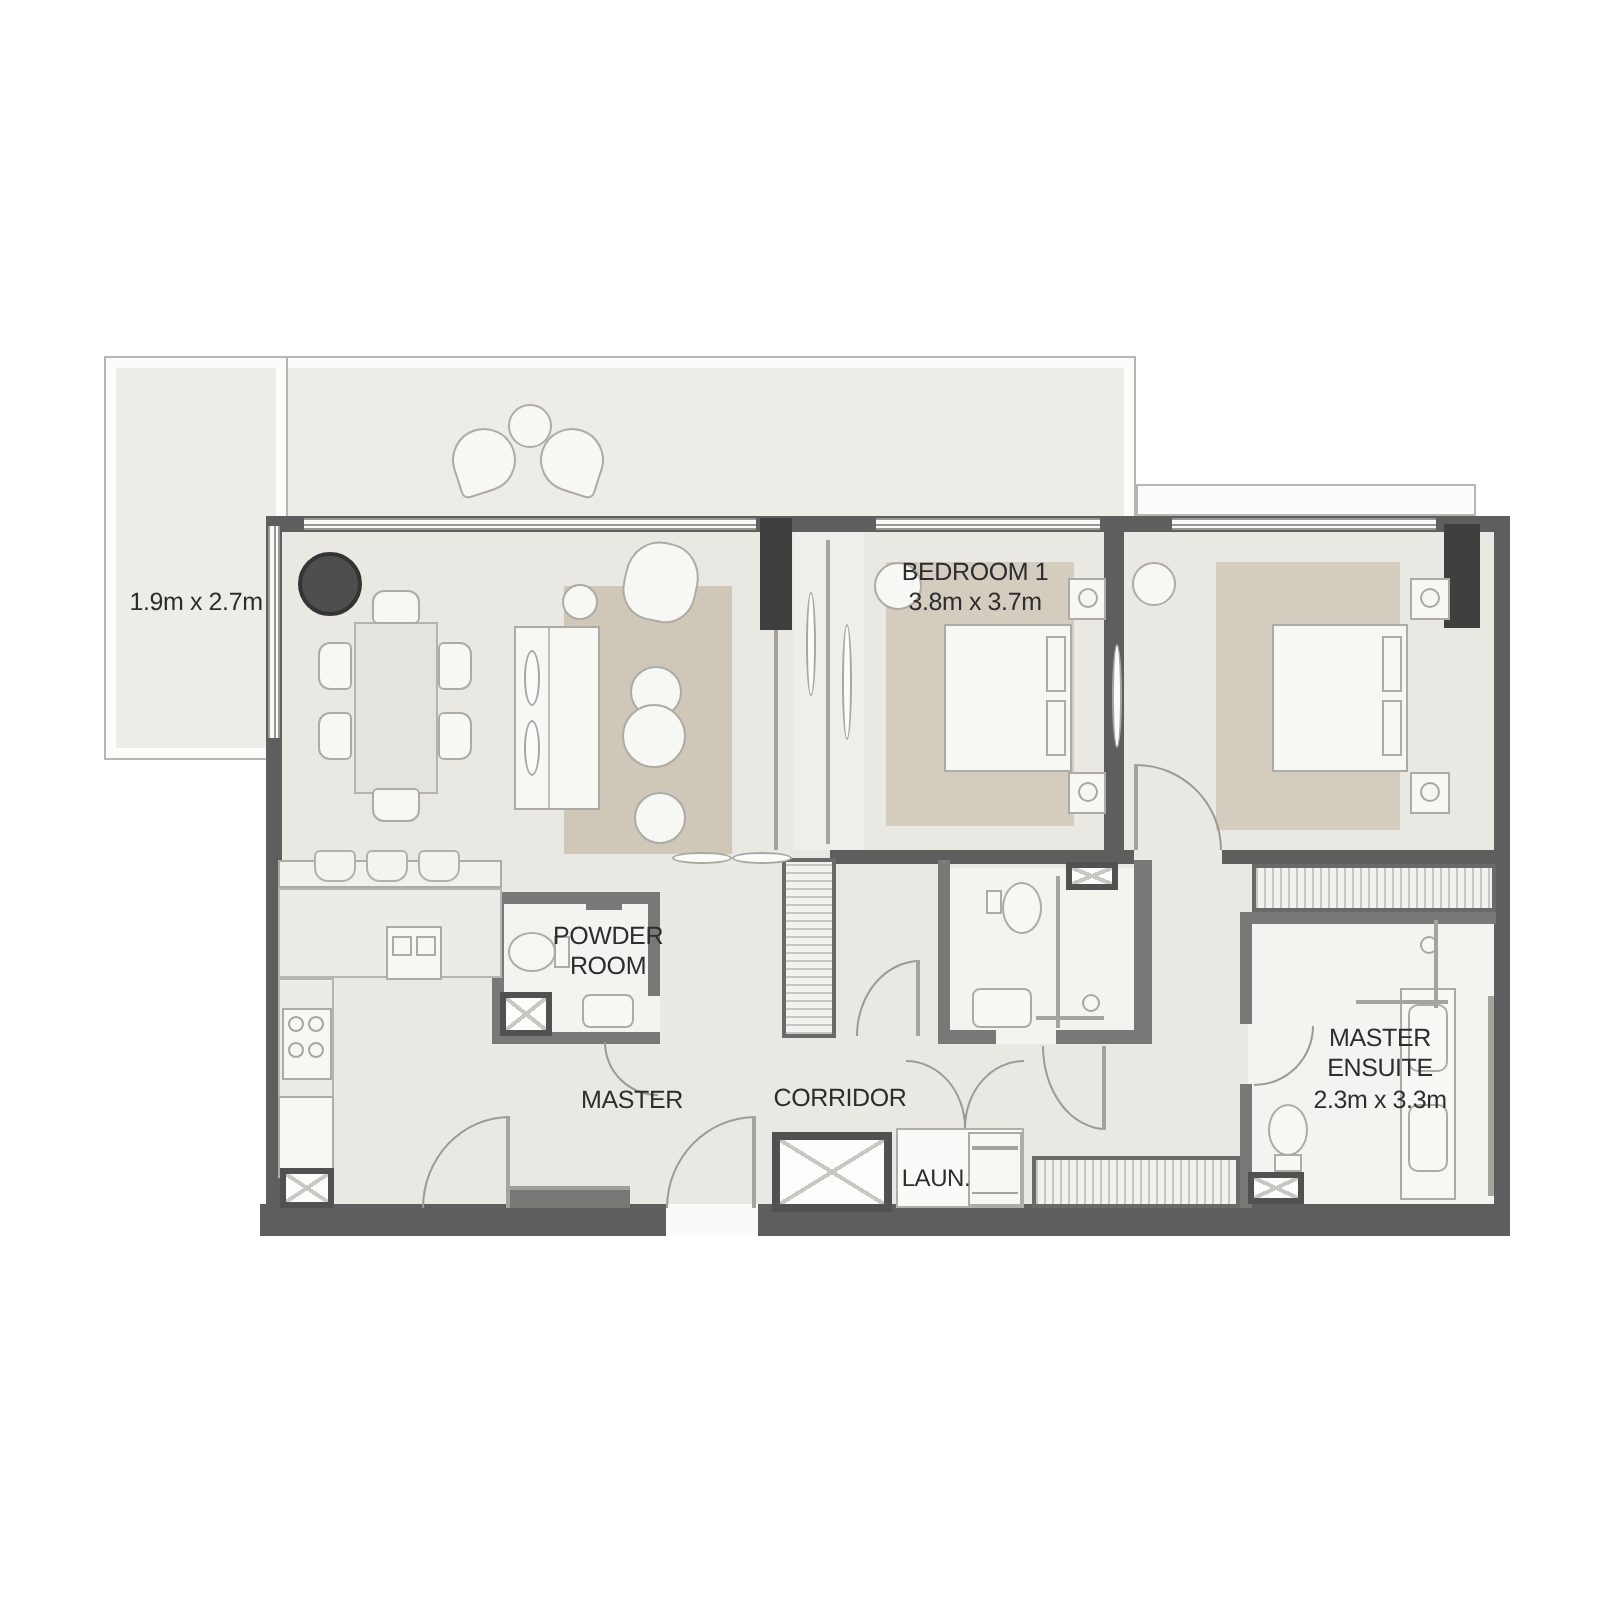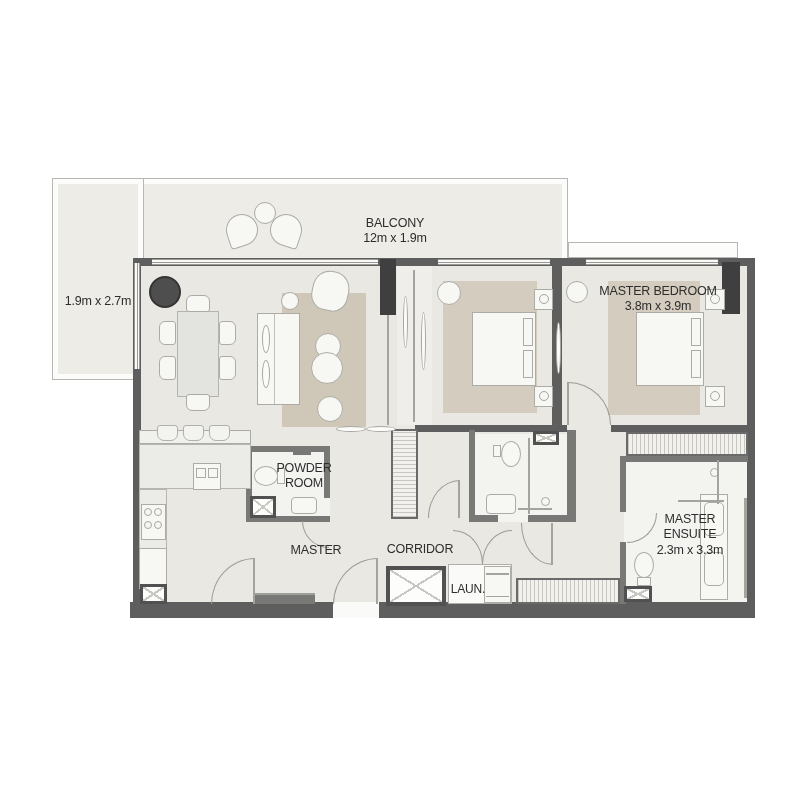--- a/index.html
+++ b/index.html
@@ -198,30 +198,26 @@
   <div class="e furn" style="left:257px;top:313px;width:43px;height:92px"></div>
   <div class="e" style="left:274px;top:314px;width:1px;height:90px;background:#c0beb9"></div>
   <div class="e lens" style="left:262px;top:325px;width:8px;height:28px"></div>
   <div class="e lens" style="left:262px;top:360px;width:8px;height:28px"></div>
   <div class="e furn" style="left:312px;top:271px;width:37px;height:40px;border-radius:45% 45% 40% 40%;transform:rotate(12deg)"></div>
   <div class="e furn circ" style="left:315px;top:333px;width:26px;height:26px"></div>
   <div class="e furn circ" style="left:311px;top:352px;width:32px;height:32px"></div>
   <div class="e furn circ" style="left:317px;top:396px;width:26px;height:26px"></div>
   <div class="e furn circ" style="left:281px;top:292px;width:18px;height:18px"></div>
 
-  <div class="e lbl" style="left:325px;top:216px;width:140px">
-    <div>BALCONY</div>
-    <div>12m x 1.9m</div>
-  </div>
   <div class="e lbl" style="left:50px;top:294px;width:96px">
     <div>1.9m x 2.7m</div>
   </div>
-  <div class="e lbl" style="left:578px;top:284px;width:160px">
-    <div>MASTER BEDROOM</div>
-    <div>3.8m x 3.9m</div>
+  <div class="e lbl" style="left:420px;top:279px;width:135px">
+    <div>BEDROOM 1</div>
+    <div>3.8m x 3.7m</div>
   </div>
   <div class="e lbl" style="left:272px;top:461px;width:64px">
     <div>POWDER ROOM</div>
   </div>
   <div class="e lbl" style="left:270px;top:543px;width:92px">
     <div>MASTER</div>
   </div>
   <div class="e lbl" style="left:370px;top:542px;width:100px">
     <div>CORRIDOR</div>
   </div>

